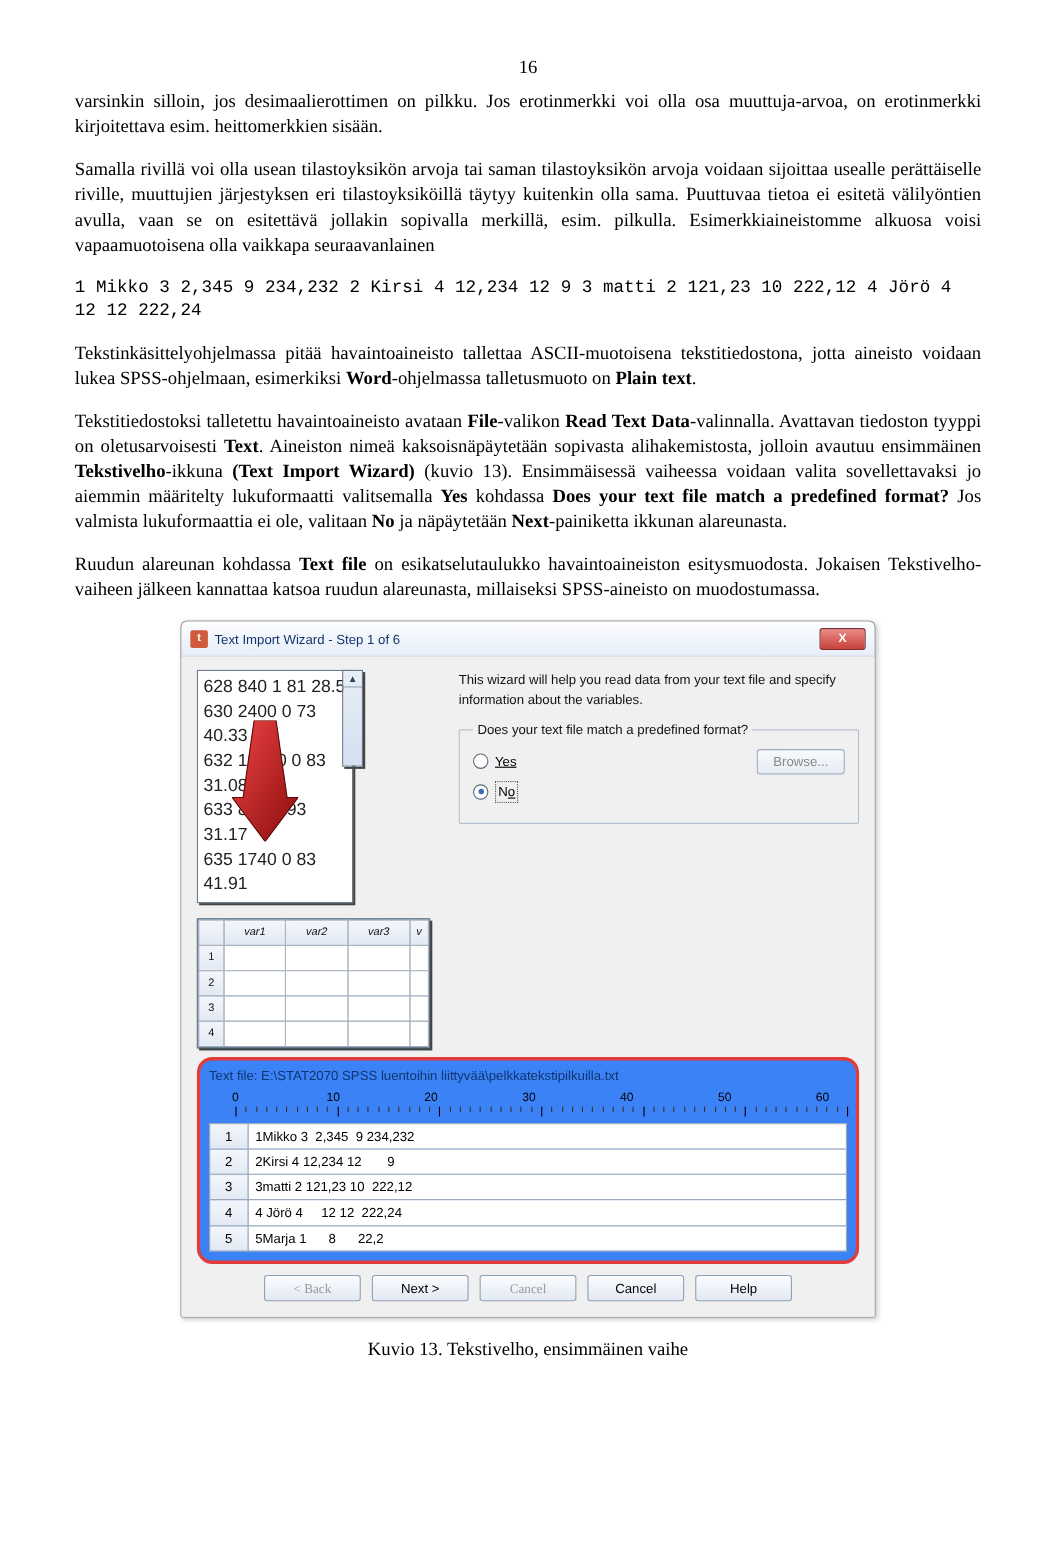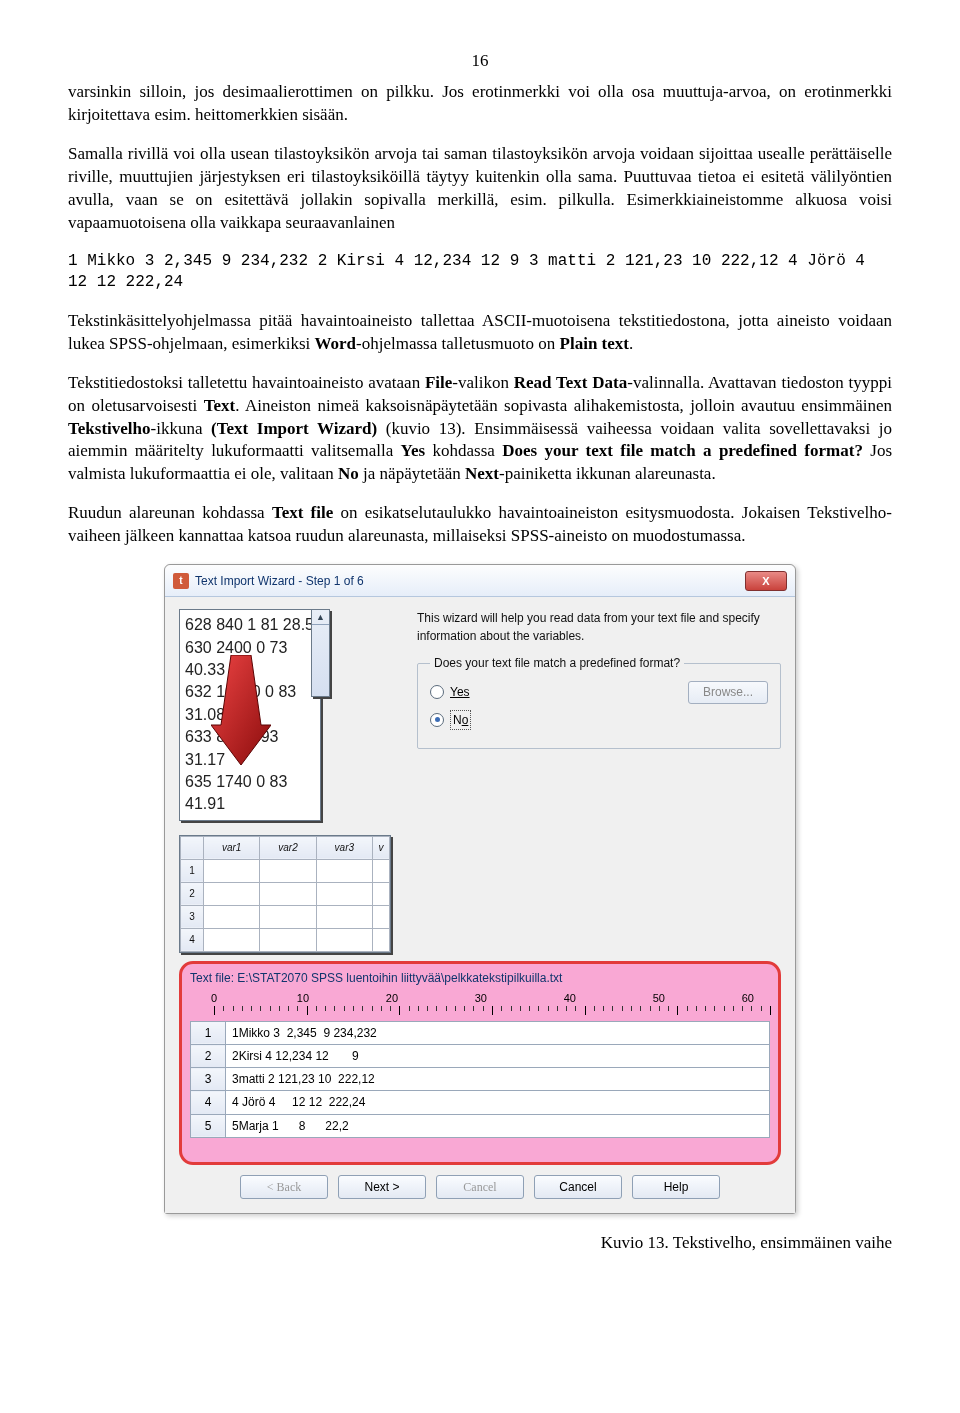--- a/index.html
+++ b/index.html
@@ -191,22 +191,22 @@
   .esik {
     color: #d6336c;
     font-size: 12.5px;
     letter-spacing: 0.5px;
     margin: 6px 0 2px 180px;
   }
   
   .preview-wrap {
     border: 3px solid #e23b3b;
     border-radius: 14px;
-    padding: 6px 8px 24px 8px;
-    background: #f9a8d4;
+    padding: 6px 8px 8px 8px;
+    background: #3b82f6;
   }
   .tf-label {
     font-size: 12px;
     color: #10356d;
     margin-bottom: 5px;
   }
   .ruler {
     margin-left: 24px;
     height: 28px;
     position: relative;
@@ -490,13 +490,13 @@
     <div class="btnrow">
       <span class="btn disabled">&lt; Back</span>
       <span class="btn">Next &gt;</span>
       <span class="btn disabled">Cancel</span>
       <span class="btn">Cancel</span>
       <span class="btn">Help</span>
     </div>
   </div>
 </div>
 
-<p class="body" style="text-align:right">Kuvio 13. Tekstivelho, ensimmäinen vaihe</p>
+<p class="body" style="text-align:center">Kuvio 13. Tekstivelho, ensimmäinen vaihe</p>
 
 </body></html>

